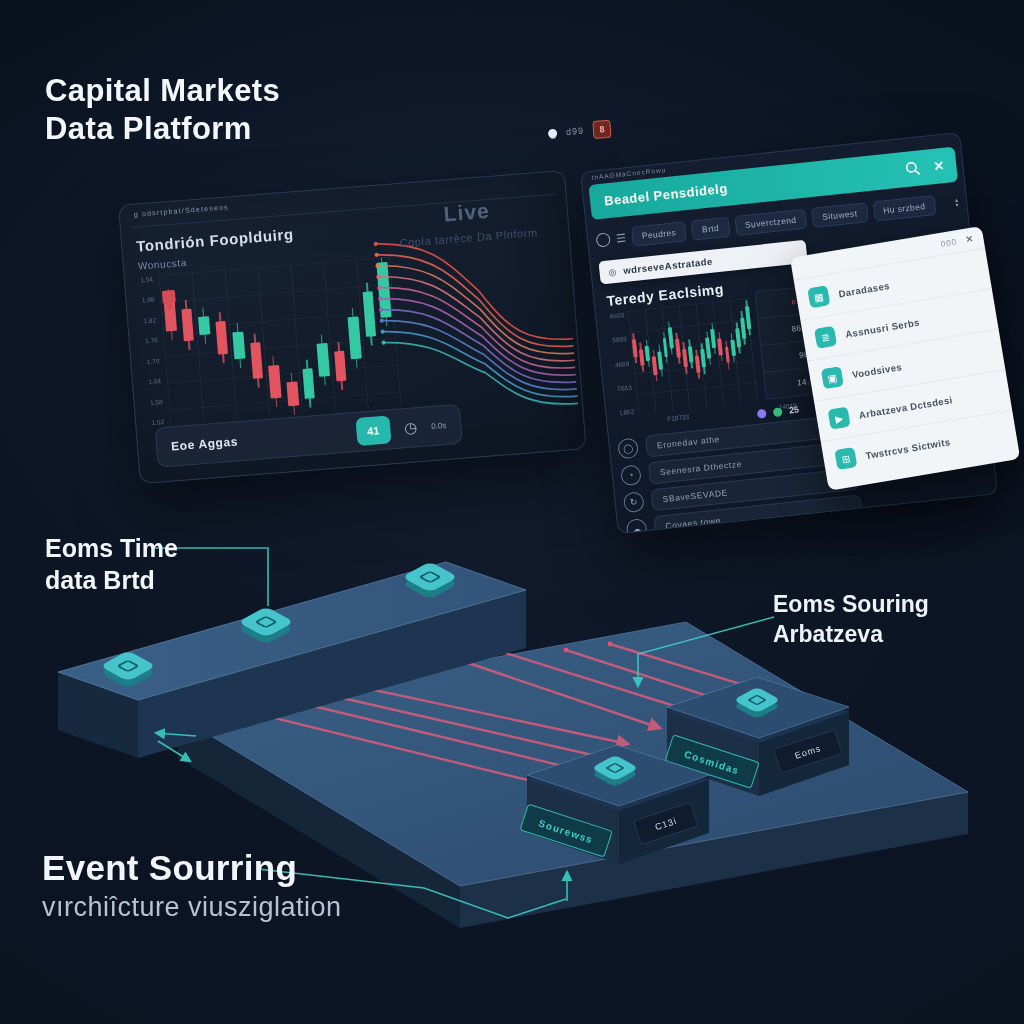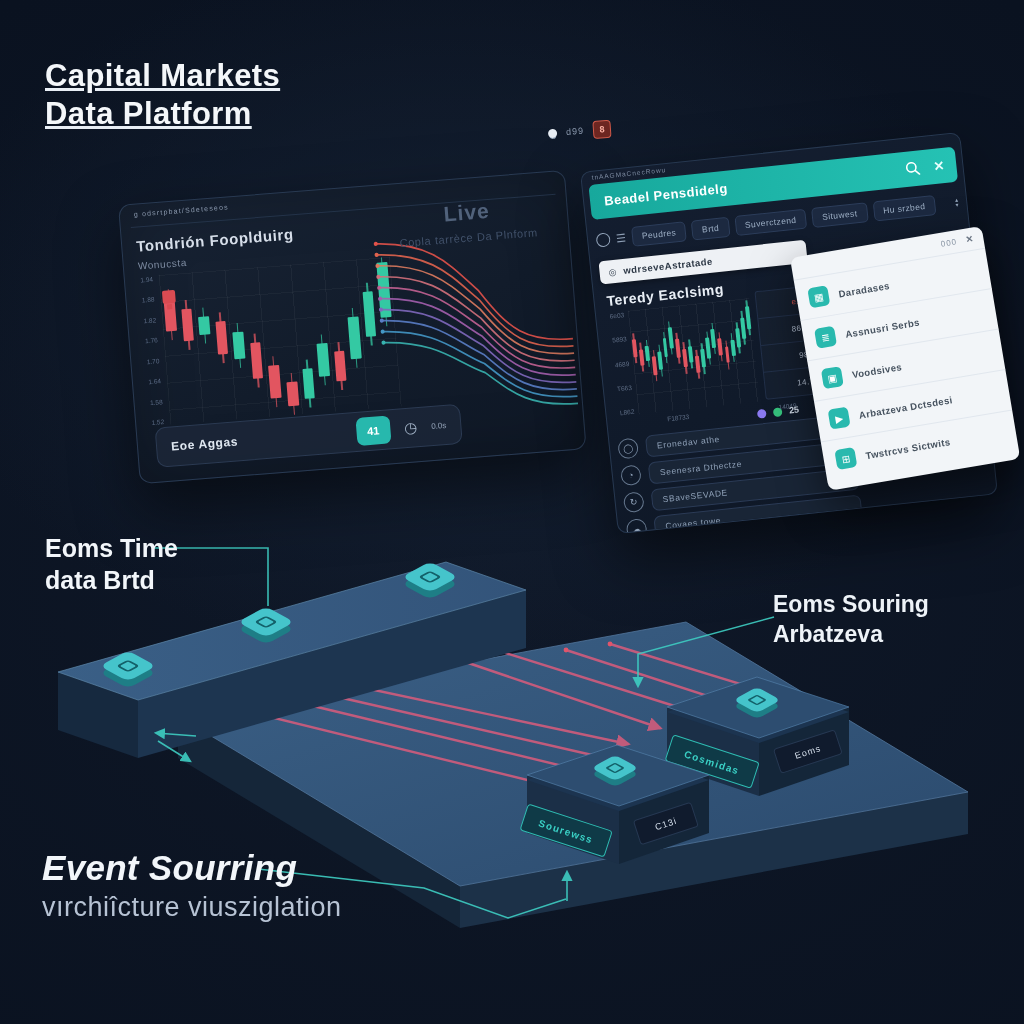--- a/index.html
+++ b/index.html
@@ -8,21 +8,21 @@
     background:
       radial-gradient(ellipse 900px 600px at 45% 30%, #142032 0%, rgba(20,32,50,0) 60%),
       radial-gradient(ellipse 1200px 900px at 50% 55%, #0f1828 0%, #0a1220 75%, #081020 100%);
     position:relative;color:#e8eef5;
   }
   .abs{position:absolute;}
   
   .h-title{font-size:31px;font-weight:700;line-height:1.22;letter-spacing:.4px;color:#f4f7fa;}
   .callout-lg{font-size:25px;font-weight:700;line-height:1.28;color:#f2f6fa;}
   .callout-md{font-size:23px;font-weight:600;line-height:1.3;color:#eef3f8;}
-  .event-line1{font-size:35px;font-weight:700;color:#f2f6fa;letter-spacing:.3px;font-style:italic;}
+  .event-line1{font-size:35px;font-weight:700;color:#f2f6fa;letter-spacing:.3px;}
   .event-line2{font-size:27px;font-weight:400;color:#b7c3d4;margin-top:4px;letter-spacing:.5px;}
   
   .panel-left{
     left:118px;top:205px;width:446px;height:278px;
     transform:rotate(-4.5deg);transform-origin:top left;
     background:linear-gradient(160deg,#182334 0%,#121c2b 55%,#0f1826 100%);
     border:1px solid #293a52;border-radius:12px;
     box-shadow:0 26px 60px rgba(0,0,0,.5), inset 0 0 60px rgba(0,0,0,.25);
     overflow:hidden;z-index:2;
   }
@@ -241,21 +241,21 @@
   <g stroke="#3ecdc2" stroke-width="1.6" fill="none" opacity="0.9">
     <polyline points="152,548 268,548 268,606"></polyline>
     <line x1="196" y1="736" x2="156" y2="733" marker-end="url(#ahT)"></line>
     <line x1="158" y1="741" x2="190" y2="761" marker-end="url(#ahT)"></line>
     <polyline points="774,617 638,654 638,686" marker-end="url(#ahT)"></polyline>
     <polyline points="258,869 424,888 508,918 566,899"></polyline>
     <line x1="567" y1="901" x2="567" y2="872" marker-end="url(#ahT)"></line>
   </g>
 </svg>
 
-<div class="abs z5" style="left:45px;top:57px;text-decoration:underline;">
+<div class="abs z5" style="left:45px;top:72px;">
   <div class="h-title">Capital Markets</div>
   <div class="h-title">Data Platform</div>
 </div>
 
 <div class="abs lp-status">
   <span class="bell-dot"></span>
   <span class="lp-st-txt">d99</span>
   <span class="lp-badge">8</span>
 </div>
 

